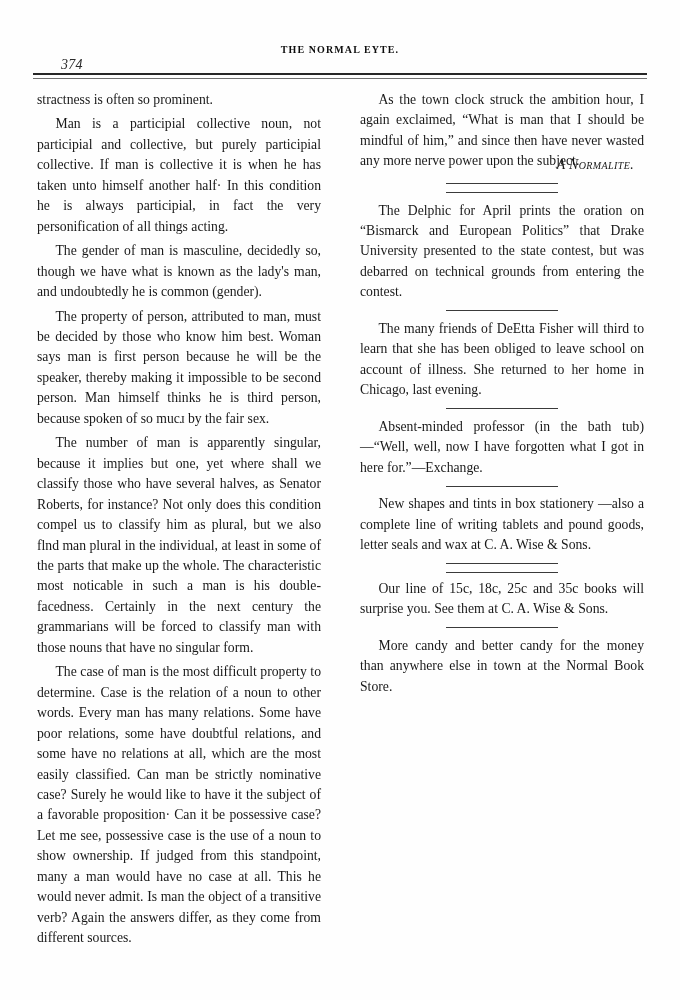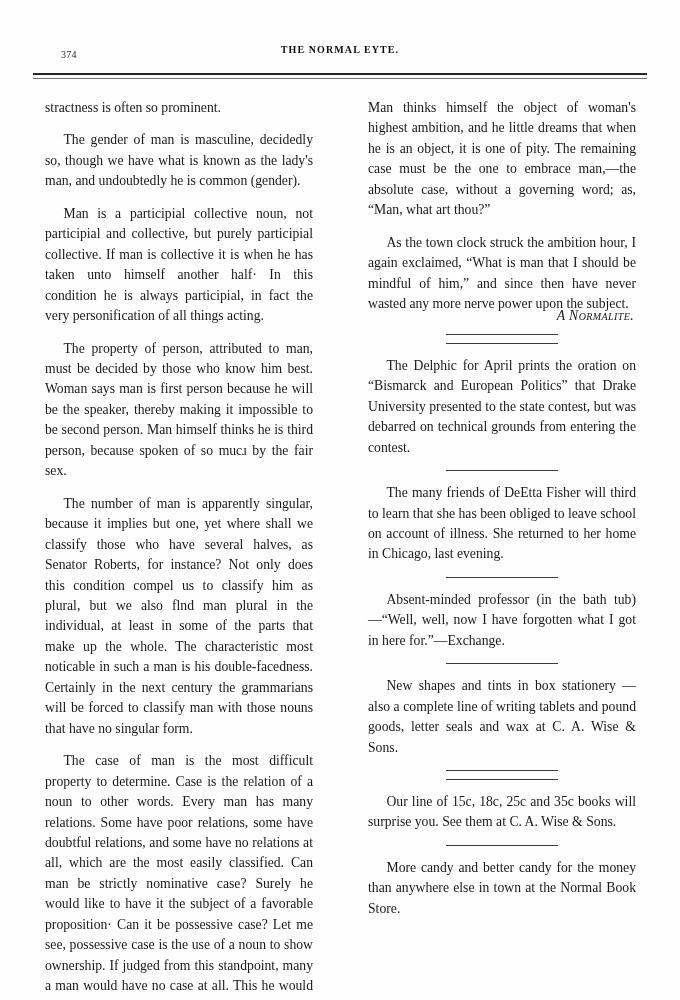--- a/index.html
+++ b/index.html
@@ -28,24 +28,25 @@
   .header {
     position: absolute;
     left: 33px;
     top: 44px;
     width: 614px;
     height: 26px;
   }
   .folio {
     position: absolute;
     left: 28px;
-    top: 5px;
-    font-size: 10px;
+    top: 13px;
+    font-size: 14px;
     letter-spacing: 0.3px;
     color: #2b2b2b;
+    font-style: italic;
   }
   .head-title {
     position: absolute;
     left: 0;
     top: 0;
     width: 614px;
     text-align: center;
     font-size: 10px;
     font-weight: bold;
     letter-spacing: 1.1px;
@@ -78,21 +79,21 @@
     text-align: justify;
     text-justify: inter-word;
     color: #181818;
     -webkit-hyphens: none;
     hyphens: none;
   }
   .col-left  { left: 33px; }
   .col-right { left: 356px; }
 
   .col p {
-    margin: 12px;
+    margin: 4px;
     text-indent: 1.35em;
   }
   .col p.noindent { text-indent: 0; }
 
   
   .col p { text-align: justify; }
 
   .sig {
     display: block;
     text-align: right;
@@ -125,29 +126,28 @@
 
   <div class="header">
     <span class="folio">374</span>
     <span class="head-title">THE NORMAL EYTE.</span>
   </div>
   <div class="rule-thick"></div>
   <div class="rule-thin"></div>
 
   <div class="col col-left">
     <p class="noindent">stractness is often so prominent.</p>
+    <p>Man is a participial collective noun, not participial and collective, but purely participial collective.  If man is collective it is when he has taken unto himself another half·  In this condition he is always participial, in fact the very personification of all things acting.</p>
     <p>The gender of man is masculine, decidedly so, though we have what is known as the lady's man, and undoubtedly he is common (gender).</p>
-    <p>Man is a participial collective noun, not participial and collective, but purely participial collective.  If man is collective it is when he has taken unto himself another half·  In this condition he is always participial, in fact the very personification of all things acting.</p>
     <p>The property of person, attributed to man, must be decided by those who know him best.  Woman says man is first person because he will be the speaker, thereby making it impossible to be second person. Man himself thinks he is third person, because spoken of so mucɹ by the fair sex.</p>
     <p>The number of man is apparently singular, because it implies but one, yet where shall we classify those who have several halves, as Senator Roberts, for instance? Not only does this condition compel us to classify him as plural, but we also flnd man plural in the individual, at least in some of the parts that make up the whole.  The characteristic most noticable in such a man is his double-facedness.  Certainly in the next century the grammarians will be forced to classify man with those nouns that have no singular form.</p>
     <p>The case of man is the most difficult property to determine.  Case is the relation of a noun to other words.  Every man has many relations.  Some have poor relations, some have doubtful relations, and some have no relations at all, which are the most easily classified.  Can man be strictly nominative case?  Surely he would like to have it the subject of a favorable proposition· Can it be possessive case?  Let me see, possessive case is the use of a noun to show ownership.  If judged from this standpoint, many a man would have no case at all.  This he would never admit.  Is man the object of a transitive verb?  Again the answers differ, as they come from different sources.</p>
   </div>
 
   <div class="col col-right">
-    <p class="noindent">Man thinks himself the object of woman's highest ambition, and he little dreams that when he is an object, it is one of pity.  The remaining case must be the one to embrace man,—the absolute case, without a governing word; as, “Man, what art thou?”</p>
     <p>As the town clock struck the ambition hour, I again exclaimed, “What is man that I should be mindful of him,” and since then have never wasted any more nerve power upon the subject.</p>
     <span class="sig smallcaps">A Normalite.</span>
 
     <div class="sep"></div>
 
     <div class="sep"></div>
     <p class="item">The Delphic for April prints the oration on “Bismarck and European Politics” that Drake University presented to the state contest, but was debarred on technical grounds from entering the contest.</p>
 
     <div class="sep"></div>
     <p class="item">The many friends of DeEtta Fisher will third to learn that she has been obliged to leave school on account of illness.  She returned to her home in Chicago, last evening.</p>

